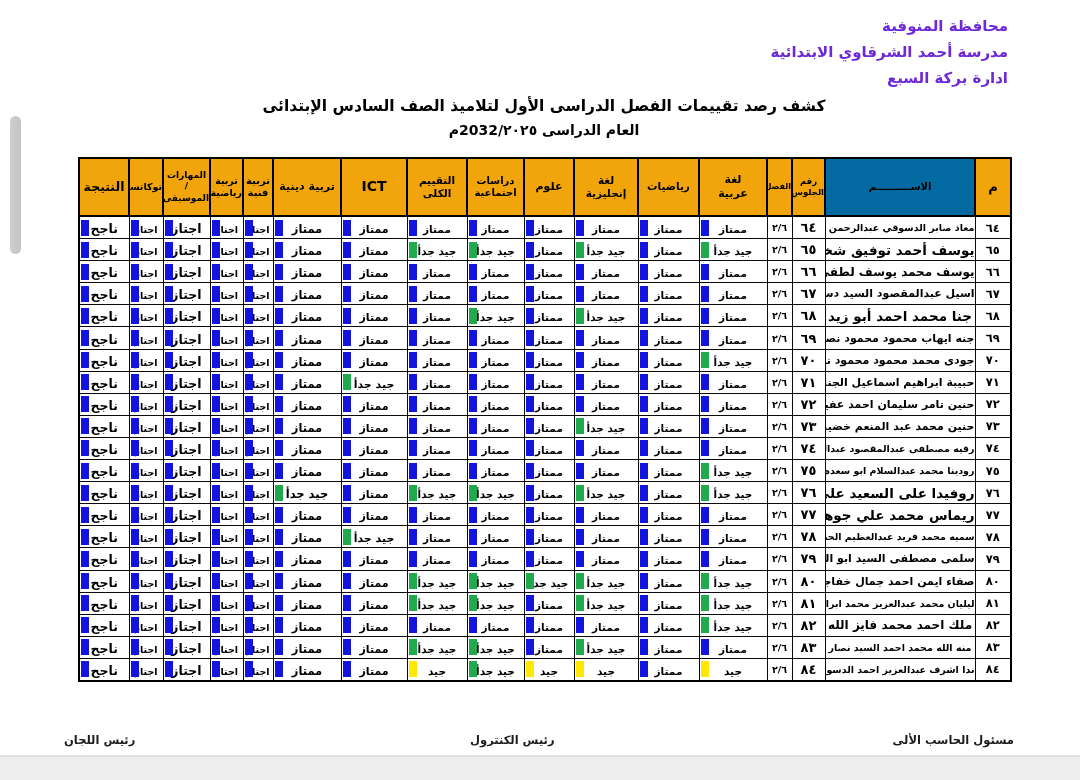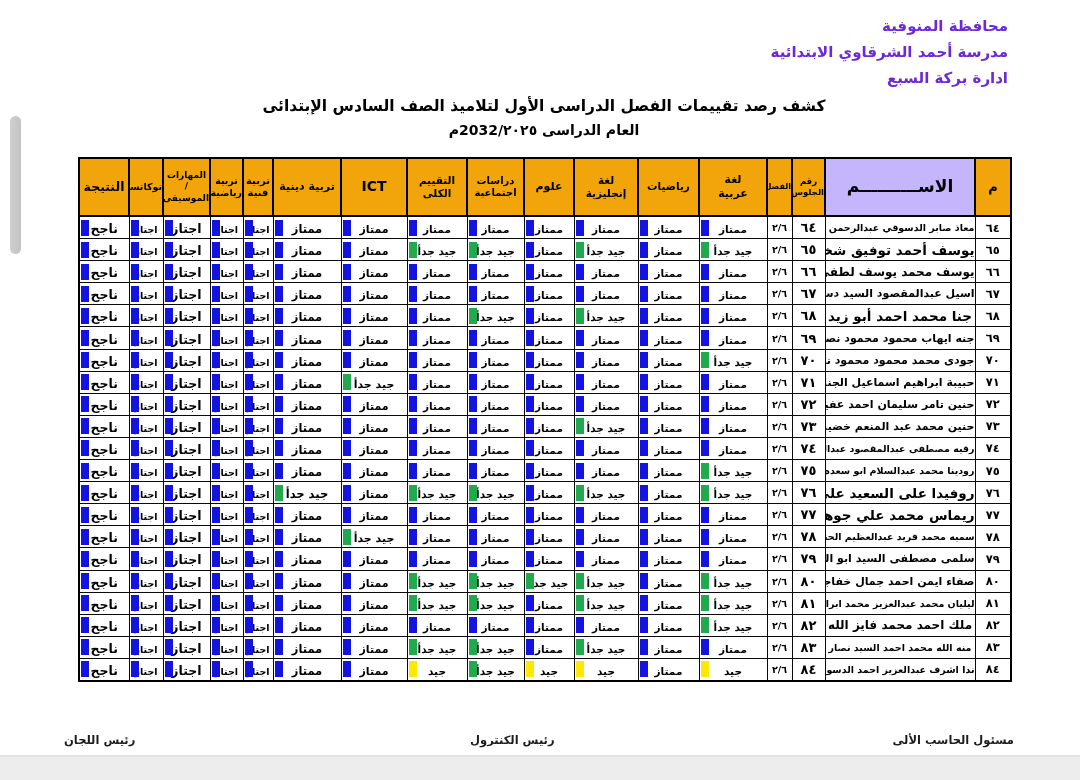--- a/index.html
+++ b/index.html
@@ -93,21 +93,21 @@
       <col style="width:68px">
       <col style="width:30px">
       <col style="width:33px">
       <col style="width:47px">
       <col style="width:34px">
       <col style="width:50px">
     </colgroup>
   <thead>
       <tr id="header-row">
         <th style="background:#F2A50B;font-size:13px">م</th>
-        <th style="background:#c4b5fd;font-size:17px">الاســــــــــم</th>
+        <th style="background:#0369a1;font-size:10px">الاســــــــــم</th>
         <th style="background:#F2A50B;font-size:8.5px">رقم
 الجلوس</th>
         <th style="background:#F2A50B;font-size:8px">الفصل</th>
         <th style="background:#F2A50B;font-size:11px">لغة
 عربية</th>
         <th style="background:#F2A50B;font-size:10.5px">رياضيات</th>
         <th style="background:#F2A50B;font-size:10.5px">لغة
 إنجليزية</th>
         <th style="background:#F2A50B;font-size:11px">علوم</th>
         <th style="background:#F2A50B;font-size:10px">دراسات

